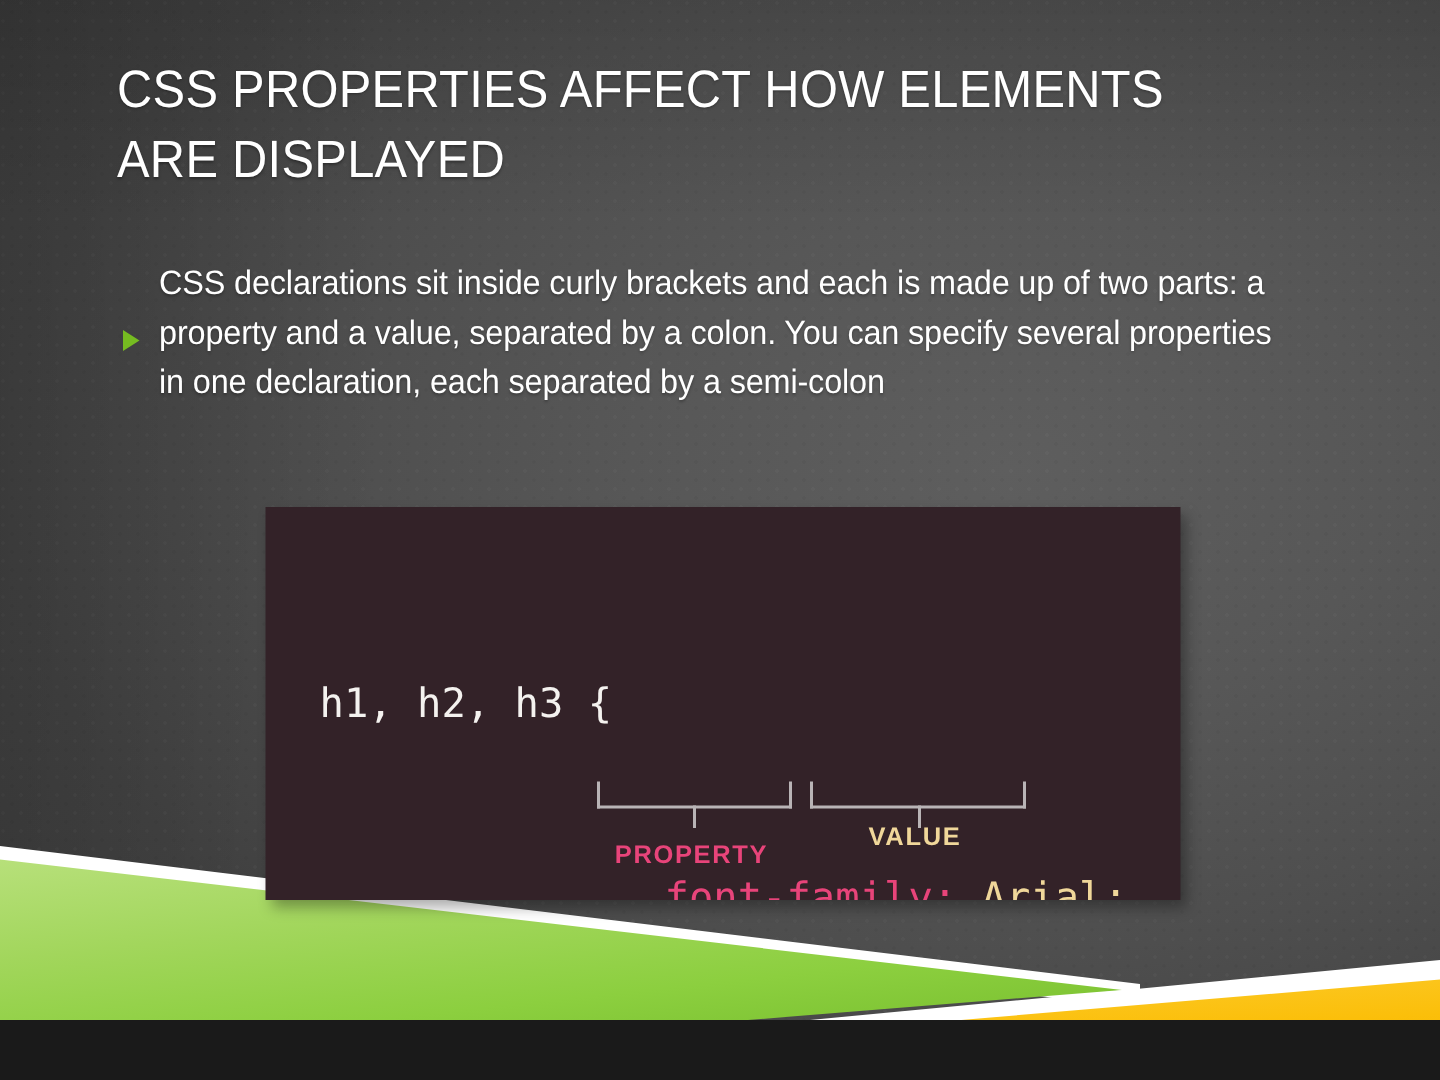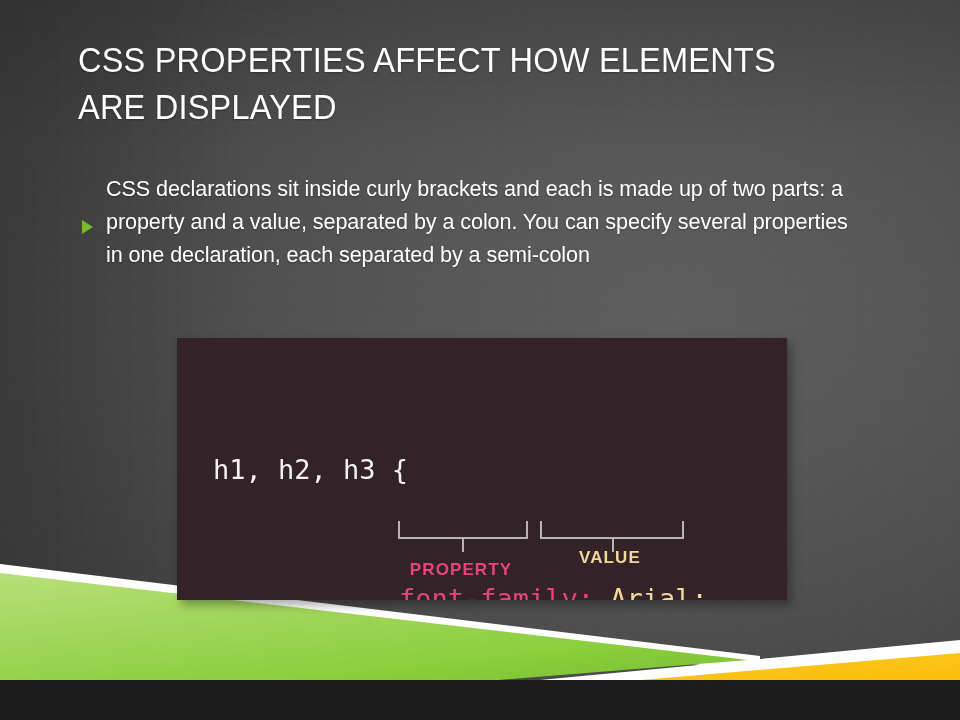--- a/index.html
+++ b/index.html
@@ -107,21 +107,21 @@
     top: 24px;
     width: 100%;
     font-family: "DejaVu Sans Mono", monospace;
     font-size: 27px;
     line-height: 43px;
     white-space: pre;
   }
   .code-line { padding-left: 36px; }
   .code-line.indent { padding-left: 222px; }
   .tok-sel  { color: #f4f2ef; }
-  .tok-prop { color: #e8447a; }
+  .tok-prop { color: #e8447a; margin-left: 44px; }
   .tok-val  { color: #f0d79a; }
 
   
   .bracket {
     position: absolute;
     border: 2px solid #b9b4b6;
     border-top: none;
     height: 16px;
   }
   .bracket-tick {

